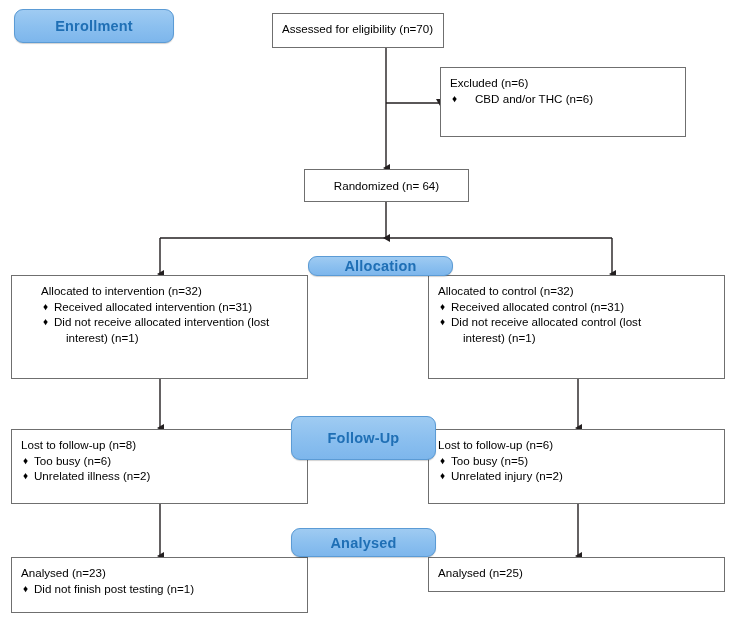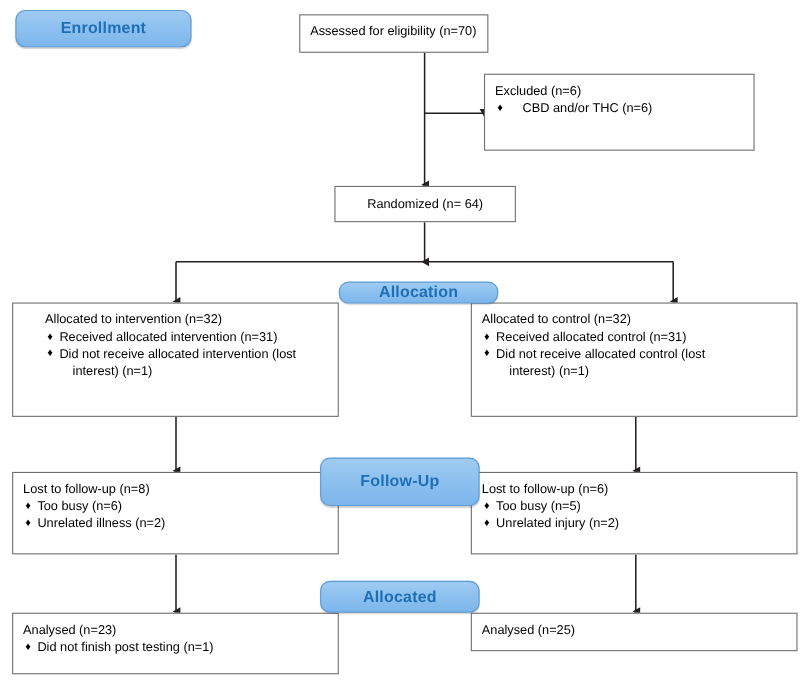--- a/index.html
+++ b/index.html
@@ -101,21 +101,21 @@
 
   <div class="stage" style="left:308px;top:256px;width:145px;height:20px;">
     <span>Allocation</span>
   </div>
 
   <div class="stage" style="left:291px;top:416px;width:145px;height:44px;">
     <span>Follow-Up</span>
   </div>
 
   <div class="stage" style="left:291px;top:528px;width:145px;height:29px;">
-    <span>Allocated</span>
+    <span>Analysed</span>
   </div>
 
   <div class="box" style="left:272px;top:13px;width:172px;height:35px;">
     <div class="title">Assessed for eligibility (n=70)</div>
   </div>
 
   <div class="box" style="left:440px;top:67px;width:246px;height:70px;">
     <div class="title">Excluded (n=6)</div>
     <ul>
       <li>

